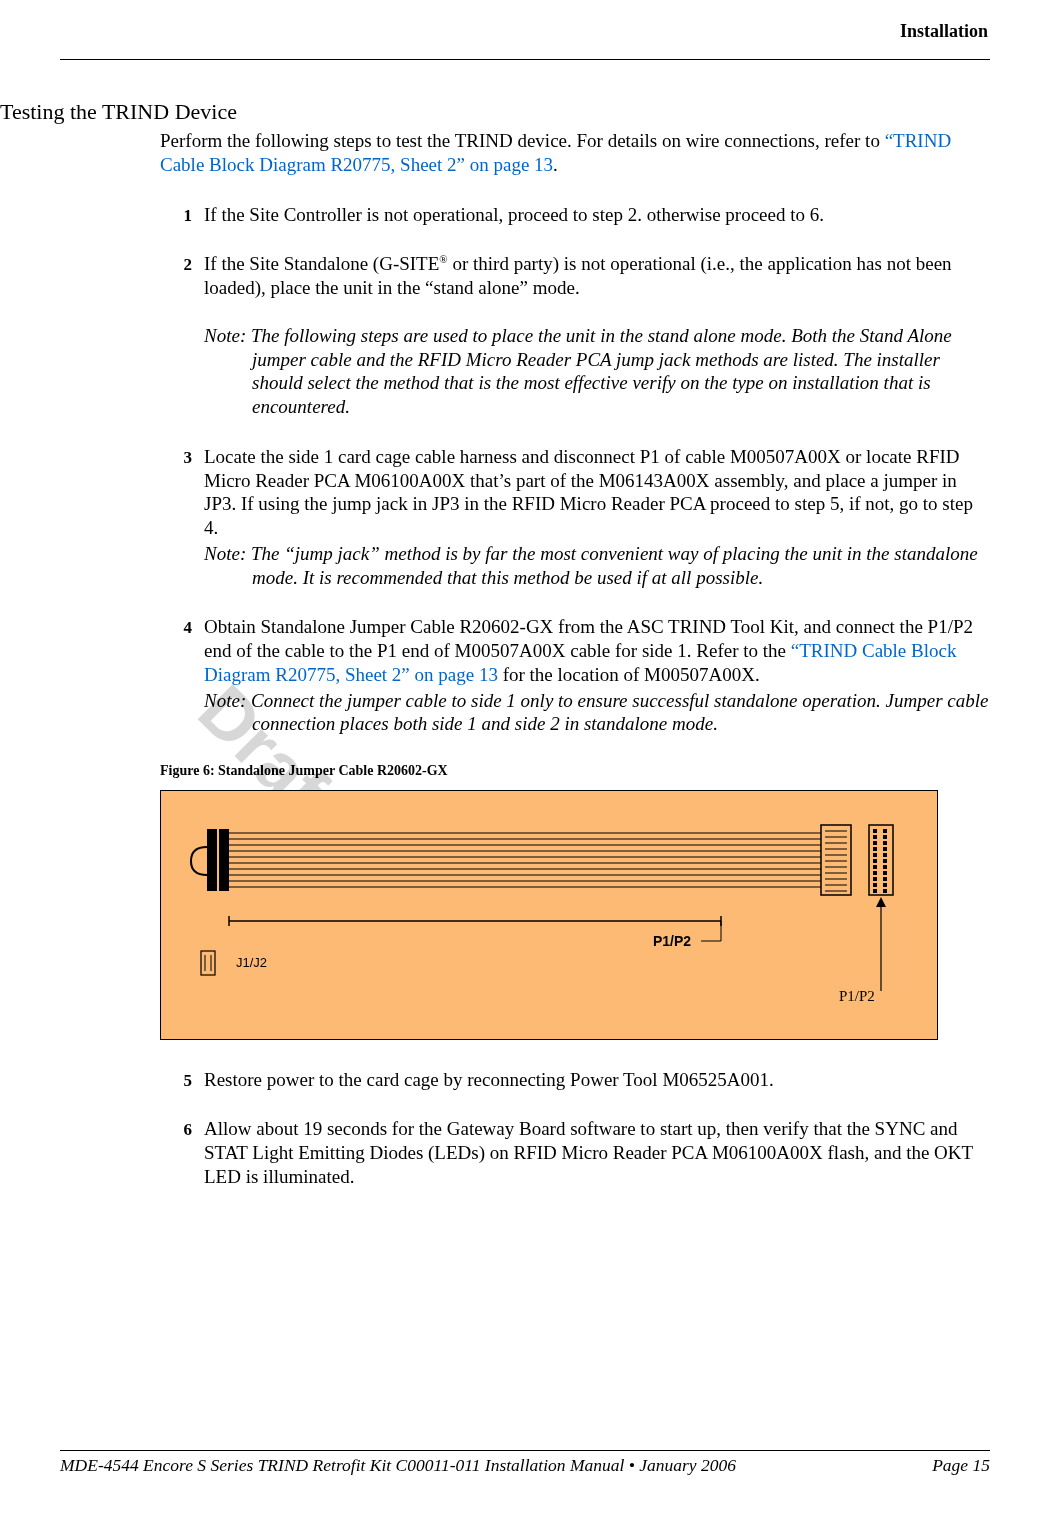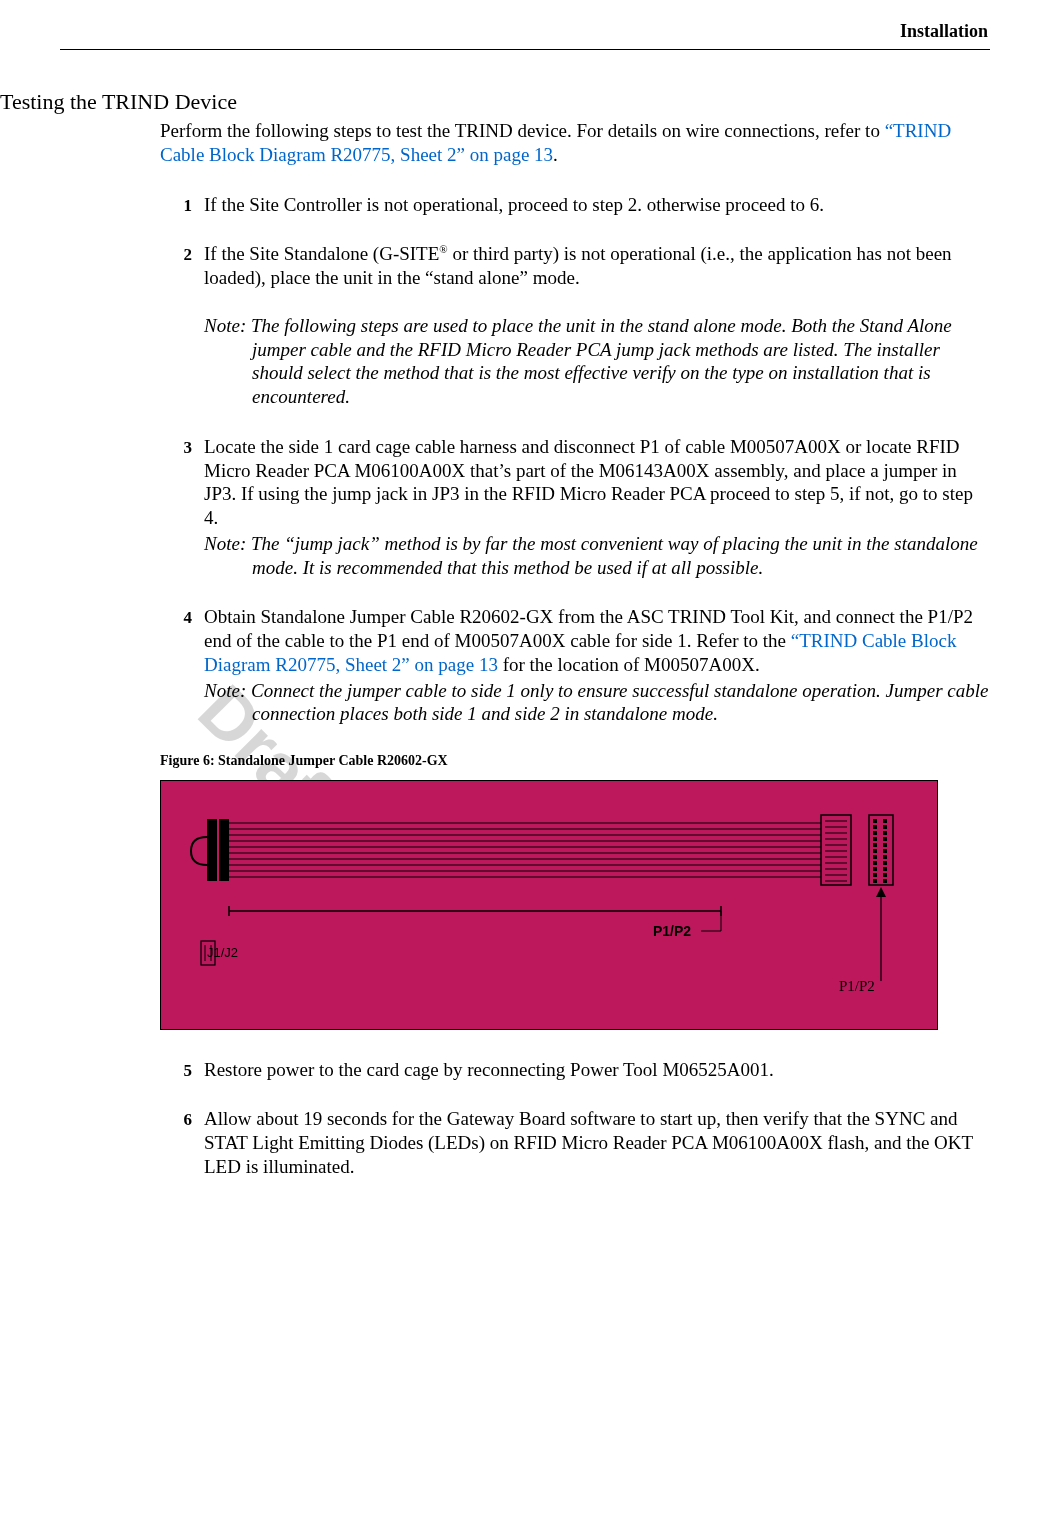--- a/index.html
+++ b/index.html
@@ -21,21 +21,21 @@
   }
   .top-rule {
     border-top: 1.5px solid #000;
     margin: 0 0 0 0;
   }
   .header-right {
     text-align: right;
     font-weight: bold;
     font-size: 18px;
     padding-right: 2px;
-    padding-bottom: 6px;
+    padding-bottom: 16px;
   }
   .section-title {
     font-weight: normal;
     font-size: 22px;
     margin: 38px 0 4px 0;
   }
   .body-indent {
     margin-left: 160px;
     margin-right: 0px;
   }
@@ -82,21 +82,21 @@
     font-weight: bold;
     font-size: 14px;
     margin-top: 4px;
     margin-bottom: 10px;
   }
   .figure-box {
     border: 1.5px solid #000;
     width: 776px;
     height: 248px;
     position: relative;
-    background: #be185d;
+    background: #fdba74;
     margin-bottom: 28px;
   }
   .watermark {
     position: absolute;
     left: 180px;
     top: 640px;
     font-family: Arial, sans-serif;
     font-size: 72px;
     font-weight: bold;
     color: #b8b8b8;
@@ -269,33 +269,40 @@
             <line x1="50" y1="164" x2="50" y2="180" stroke="#000"></line>
 
             <line x1="560" y1="150" x2="560" y2="130" stroke="#000" stroke-width="1"></line>
             <line x1="560" y1="150" x2="540" y2="150" stroke="#000" stroke-width="1"></line>
             <rect x="488" y="140" width="52" height="20" fill="none" stroke="none"></rect>
 
             <line x1="720" y1="200" x2="720" y2="112" stroke="#000" stroke-width="1.2"></line>
             <polygon points="720,106 715,116 725,116" fill="#000"></polygon>
           </svg>
           <div class="fig-label-p1p2" style="left:492px; top:142px; font-weight:bold; font-size:14px;">P1/P2</div>
-          <div class="fig-label-p1p2" style="left:46px; top:164px; font-size:13px;text-align:right;">J1/J2</div>
+          <div class="fig-label-p1p2" style="left:75px; top:164px; font-size:13px;text-align:right;">J1/J2</div>
           <div class="fig-label-p1p2" style="left:678px; top:196px; font-family:'Times New Roman';">P1/P2</div>
         </div>
       </div>
 
       <div class="step">
         <div class="step-num">5</div>
         <div class="step-body">Restore power to the card cage by reconnecting Power Tool M06525A001.</div>
       </div>
 
       <div class="step">
         <div class="step-num">6</div>
         <div class="step-body">
           <div>Allow about 19 seconds for the Gateway Board software to start up, then verify that the SYNC and STAT Light Emitting Diodes (LEDs) on RFID Micro Reader PCA M06100A00X  flash, and the OKT LED  is illuminated.</div>
         </div>
       </div>
 
     </div>
   </div>
 
+  <div class="footer">
+    <div class="footer-rule"></div>
+    <div class="footer-line">
+      <span>MDE-4544 Encore S Series TRIND Retrofit Kit C00011-011 Installation Manual • January 2006</span>
+      <span class="footer-page">Page 15</span>
+    </div>
+  </div>
 </div>
 
 </body></html>

